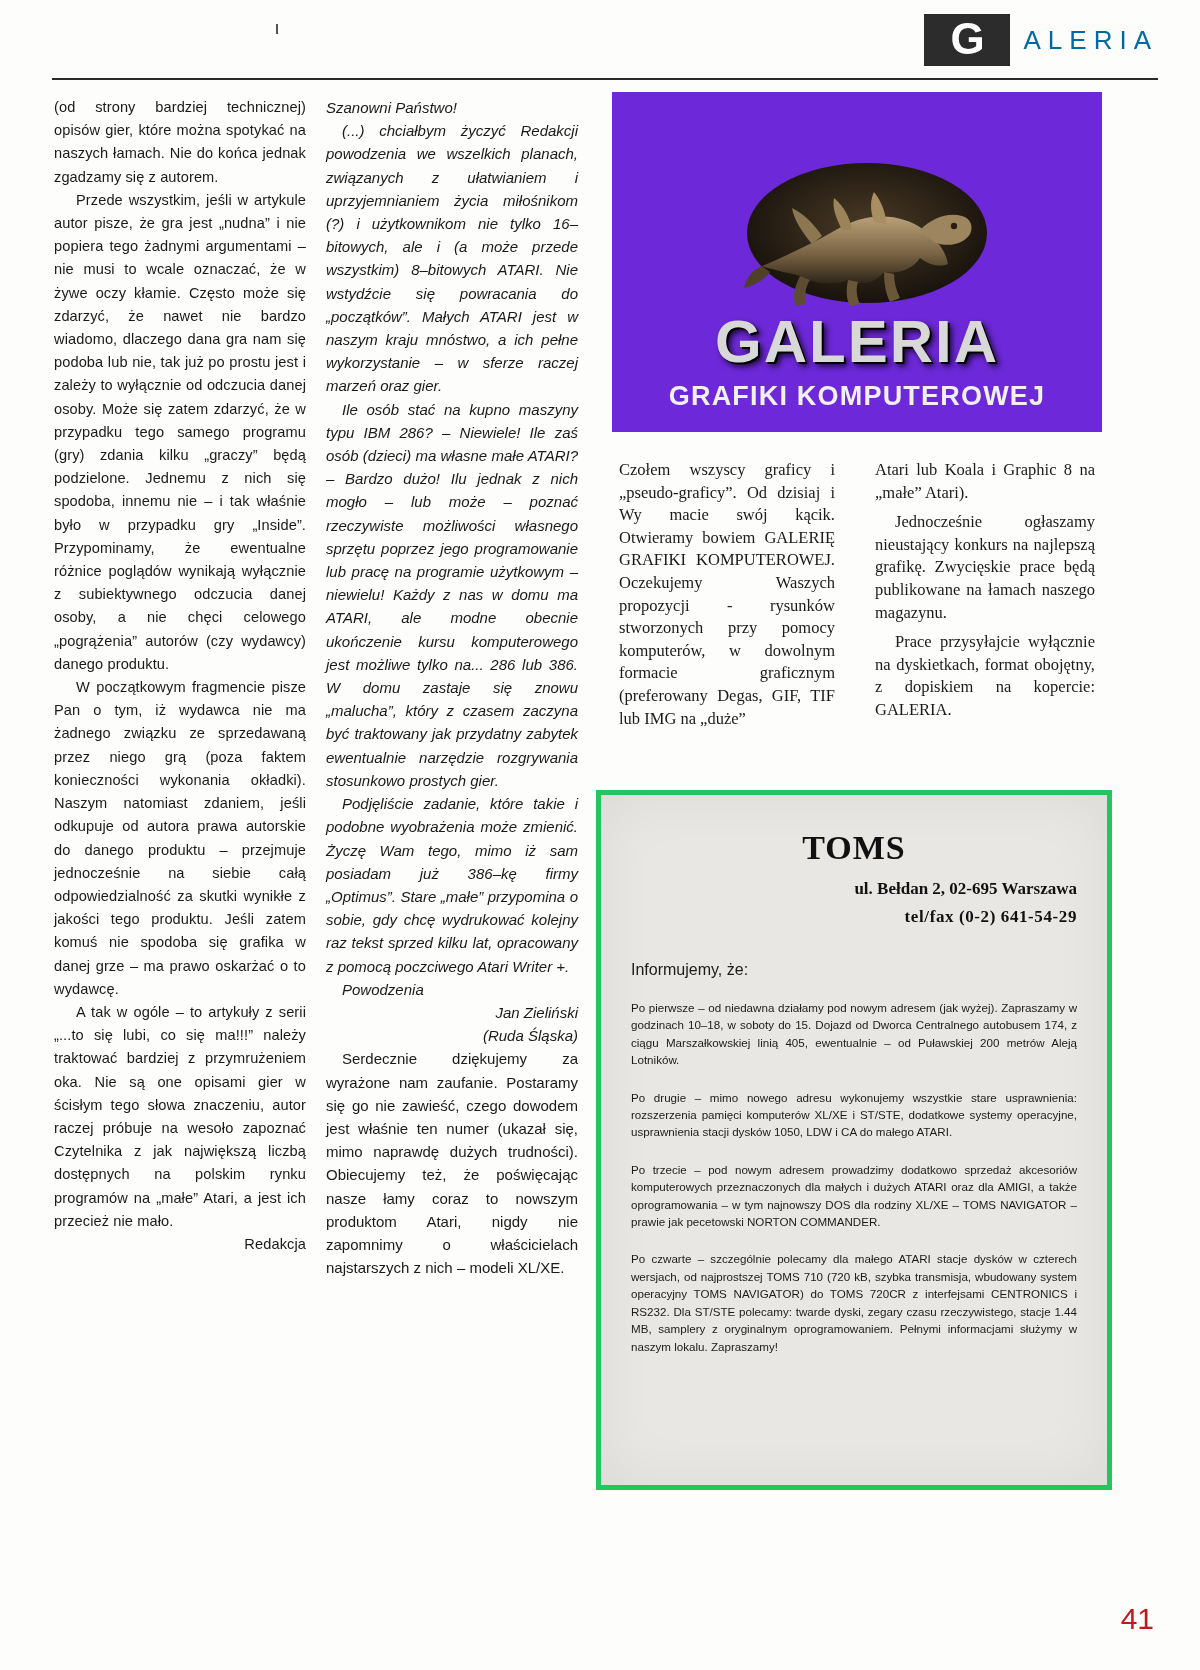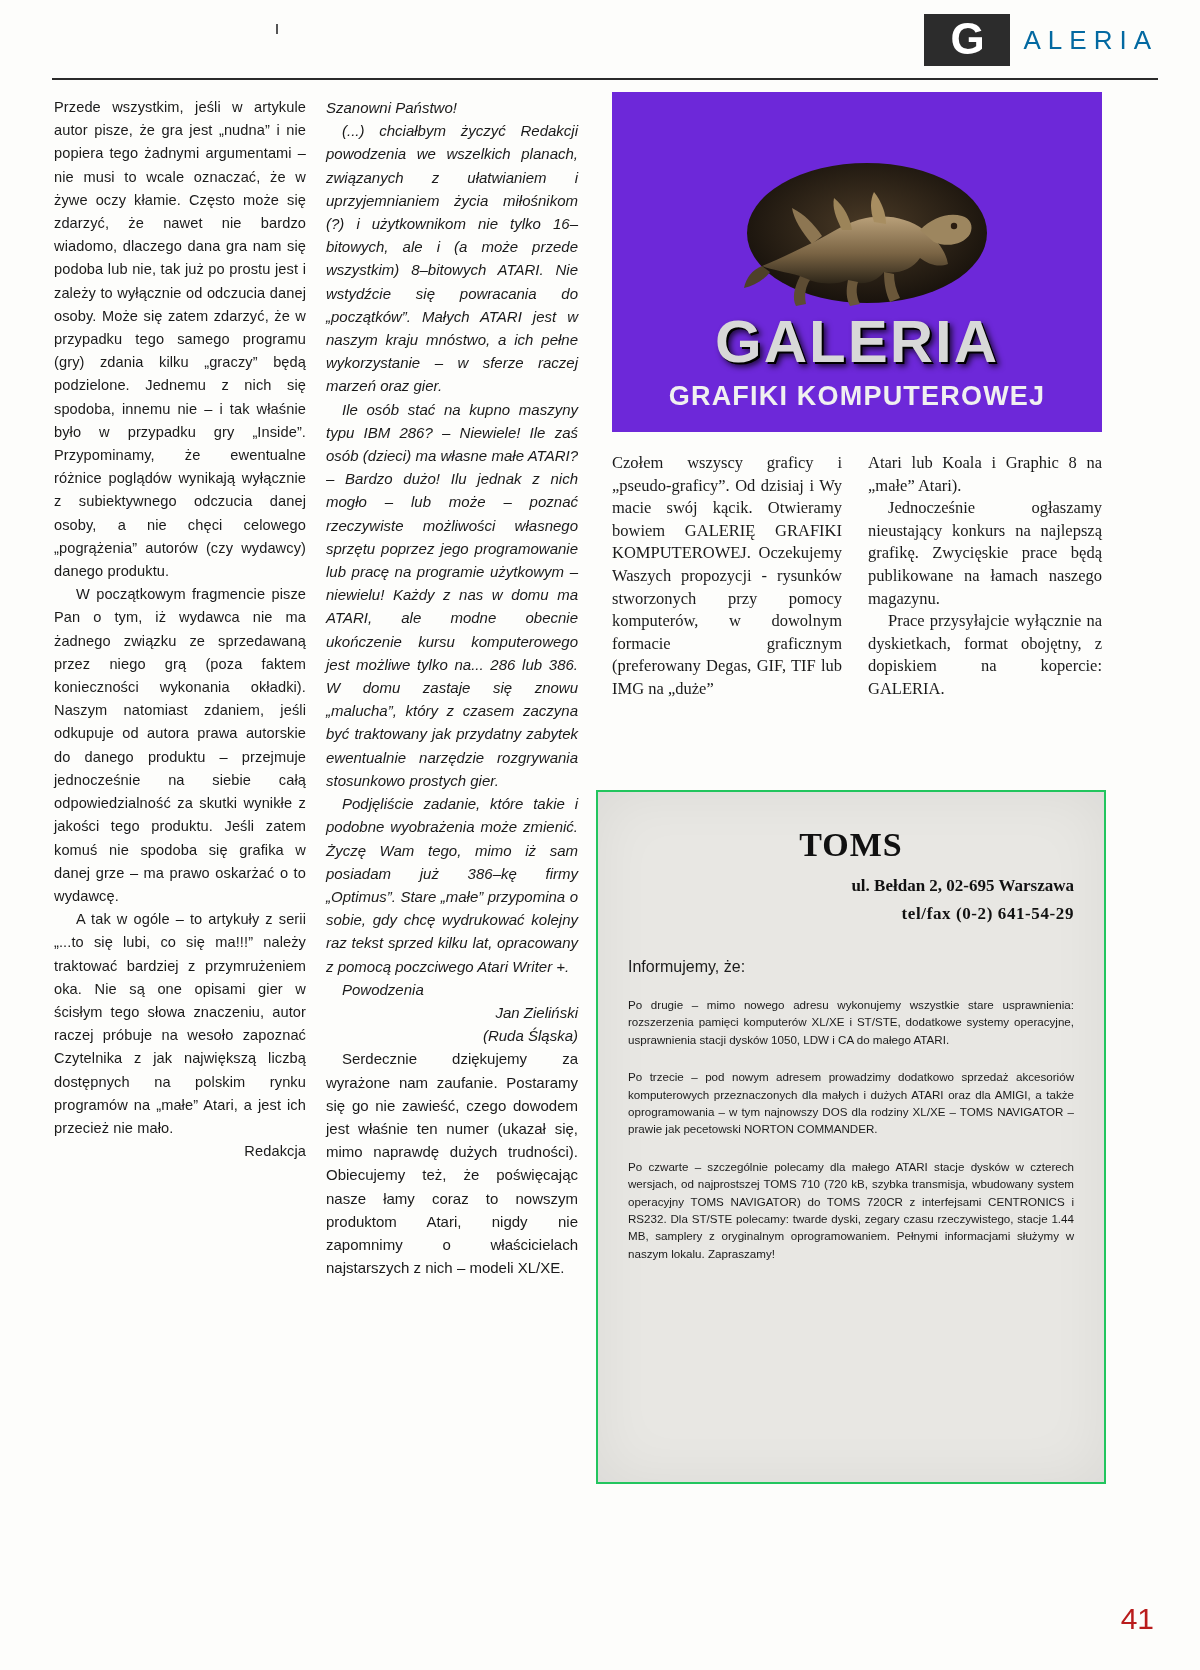--- a/index.html
+++ b/index.html
@@ -148,34 +148,34 @@
   }
 
   
   .serif-col {
     position: absolute;
     font-family: "Liberation Serif", serif;
     font-size: 16.5px;
     line-height: 22.6px;
     text-align: justify;
   }
-  .serif-col p { margin: 0; }
+  .serif-col p { margin: 7px; }
   .serif-col p + p { text-indent: 20px; }
   .sc1 { left: 612px; top: 452px; width: 230px; }
   .sc2 { left: 868px; top: 452px; width: 234px; }
 
   
   .ad {
     position: absolute;
     left: 596px;
     top: 790px;
     width: 506px;
     height: 690px;
     background: #e8e7e3;
-    border: 2px solid #22c55e;
+    border: 5px solid #22c55e;
     box-shadow: inset 0 0 60px rgba(0,0,0,0.06);
   }
   .ad-inner { padding: 34px 30px 20px 30px; }
   .ad h1 {
     margin: 0;
     text-align: center;
     font-family: "Liberation Serif", serif;
     font-weight: bold;
     font-size: 34px;
     letter-spacing: 1px;
@@ -224,20 +224,21 @@
 
   <div class="masthead">
     <div class="logo-mark">
       <span class="g">G</span>
     </div>
     <div class="logo-word">ALERIA</div>
   </div>
   <div class="rule-top"></div>
 
   <div class="col col1">
+    <p>(od strony bardziej technicznej) opisów gier, które można spotykać na naszych łamach. Nie do końca jednak zgadzamy się z autorem.</p>
     <p>Przede wszystkim, jeśli w artykule autor pisze, że gra jest „nudna” i nie popiera tego żadnymi argumentami – nie musi to wcale oznaczać, że w żywe oczy kłamie. Często może się zdarzyć, że nawet nie bardzo wiadomo, dlaczego dana gra nam się podoba lub nie, tak już po prostu jest i zależy to wyłącznie od odczucia danej osoby. Może się zatem zdarzyć, że w przypadku tego samego programu (gry) zdania kilku „graczy” będą podzielone. Jednemu z nich się spodoba, innemu nie – i tak właśnie było w przypadku gry „Inside”. Przypominamy, że ewentualne różnice poglądów wynikają wyłącznie z subiektywnego odczucia danej osoby, a nie chęci celowego „pogrążenia” autorów (czy wydawcy) danego produktu.</p>
     <p>W początkowym fragmencie pisze Pan o tym, iż wydawca nie ma żadnego związku ze sprzedawaną przez niego grą (poza faktem konieczności wykonania okładki). Naszym natomiast zdaniem, jeśli odkupuje od autora prawa autorskie do danego produktu – przejmuje jednocześnie na siebie całą odpowiedzialność za skutki wynikłe z jakości tego produktu. Jeśli zatem komuś nie spodoba się grafika w danej grze – ma prawo oskarżać o to wydawcę.</p>
     <p>A tak w ogóle – to artykuły z serii „...to się lubi, co się ma!!!” należy traktować bardziej z przymrużeniem oka. Nie są one opisami gier w ścisłym tego słowa znaczeniu, autor raczej próbuje na wesoło zapoznać Czytelnika z jak największą liczbą dostępnych na polskim rynku programów na „małe” Atari, a jest ich przecież nie mało.</p>
     <p style="text-align:right;text-indent:0;margin-top:0;">Redakcja</p>
   </div>
 
   <div class="col col2">
     <p>Szanowni Państwo!</p>
     <p>(...) chciałbym życzyć Redakcji powodzenia we wszelkich planach, związanych z ułatwianiem i uprzyjemnianiem życia miłośnikom (?) i użytkownikom nie tylko 16–bitowych, ale i (a może przede wszystkim) 8–bitowych ATARI. Nie wstydźcie się powracania do „początków”. Małych ATARI jest w naszym kraju mnóstwo, a ich pełne wykorzystanie – w sferze raczej marzeń oraz gier.</p>
     <p>Ile osób stać na kupno maszyny typu IBM 286? – Niewiele! Ile zaś osób (dzieci) ma własne małe ATARI? – Bardzo dużo! Ilu jednak z nich mogło – lub może – poznać rzeczywiste możliwości własnego sprzętu poprzez jego programowanie lub pracę na programie użytkowym – niewielu! Każdy z nas w domu ma ATARI, ale modne obecnie ukończenie kursu komputerowego jest możliwe tylko na... 286 lub 386. W domu zastaje się znowu „malucha”, który z czasem zaczyna być traktowany jak przydatny zabytek ewentualnie narzędzie rozgrywania stosunkowo prostych gier.</p>
@@ -285,20 +286,21 @@
     <p>Jednocześnie ogłaszamy nieustający konkurs na najlepszą grafikę. Zwycięskie prace będą publikowane na łamach naszego magazynu.</p>
     <p>Prace przysyłajcie wyłącznie na dyskietkach, format obojętny, z dopiskiem na kopercie: GALERIA.</p>
   </div>
 
   <div class="ad">
     <div class="ad-inner">
       <h1>TOMS</h1>
       <div class="addr">ul. Bełdan 2, 02-695 Warszawa</div>
       <div class="tel">tel/fax (0-2) 641-54-29</div>
       <div class="lead">Informujemy, że:</div>
+      <div class="para">Po pierwsze – od niedawna działamy pod nowym adresem (jak wyżej). Zapraszamy w godzinach 10–18, w soboty do 15. Dojazd od Dworca Centralnego autobusem 174, z ciągu Marszałkowskiej linią 405, ewentualnie – od Puławskiej 200 metrów Aleją Lotników.</div>
       <div class="para">Po drugie – mimo nowego adresu wykonujemy wszystkie stare usprawnienia: rozszerzenia pamięci komputerów XL/XE i ST/STE, dodatkowe systemy operacyjne, usprawnienia stacji dysków 1050, LDW i CA do małego ATARI.</div>
       <div class="para">Po trzecie – pod nowym adresem prowadzimy dodatkowo sprzedaż akcesoriów komputerowych przeznaczonych dla małych i dużych ATARI oraz dla AMIGI, a także oprogramowania – w tym najnowszy DOS dla rodziny XL/XE – TOMS NAVIGATOR –prawie jak pecetowski NORTON COMMANDER.</div>
       <div class="para">Po czwarte – szczególnie polecamy dla małego ATARI stacje dysków w czterech wersjach, od najprostszej TOMS 710 (720 kB, szybka transmisja, wbudowany system operacyjny TOMS NAVIGATOR) do TOMS 720CR z interfejsami CENTRONICS i RS232. Dla ST/STE polecamy: twarde dyski, zegary czasu rzeczywistego, stacje 1.44 MB, samplery z oryginalnym oprogramowaniem. Pełnymi informacjami służymy w naszym lokalu. Zapraszamy!</div>
     </div>
   </div>
 
   <div class="pageno">41</div>
 </div>
 
 </body></html>

